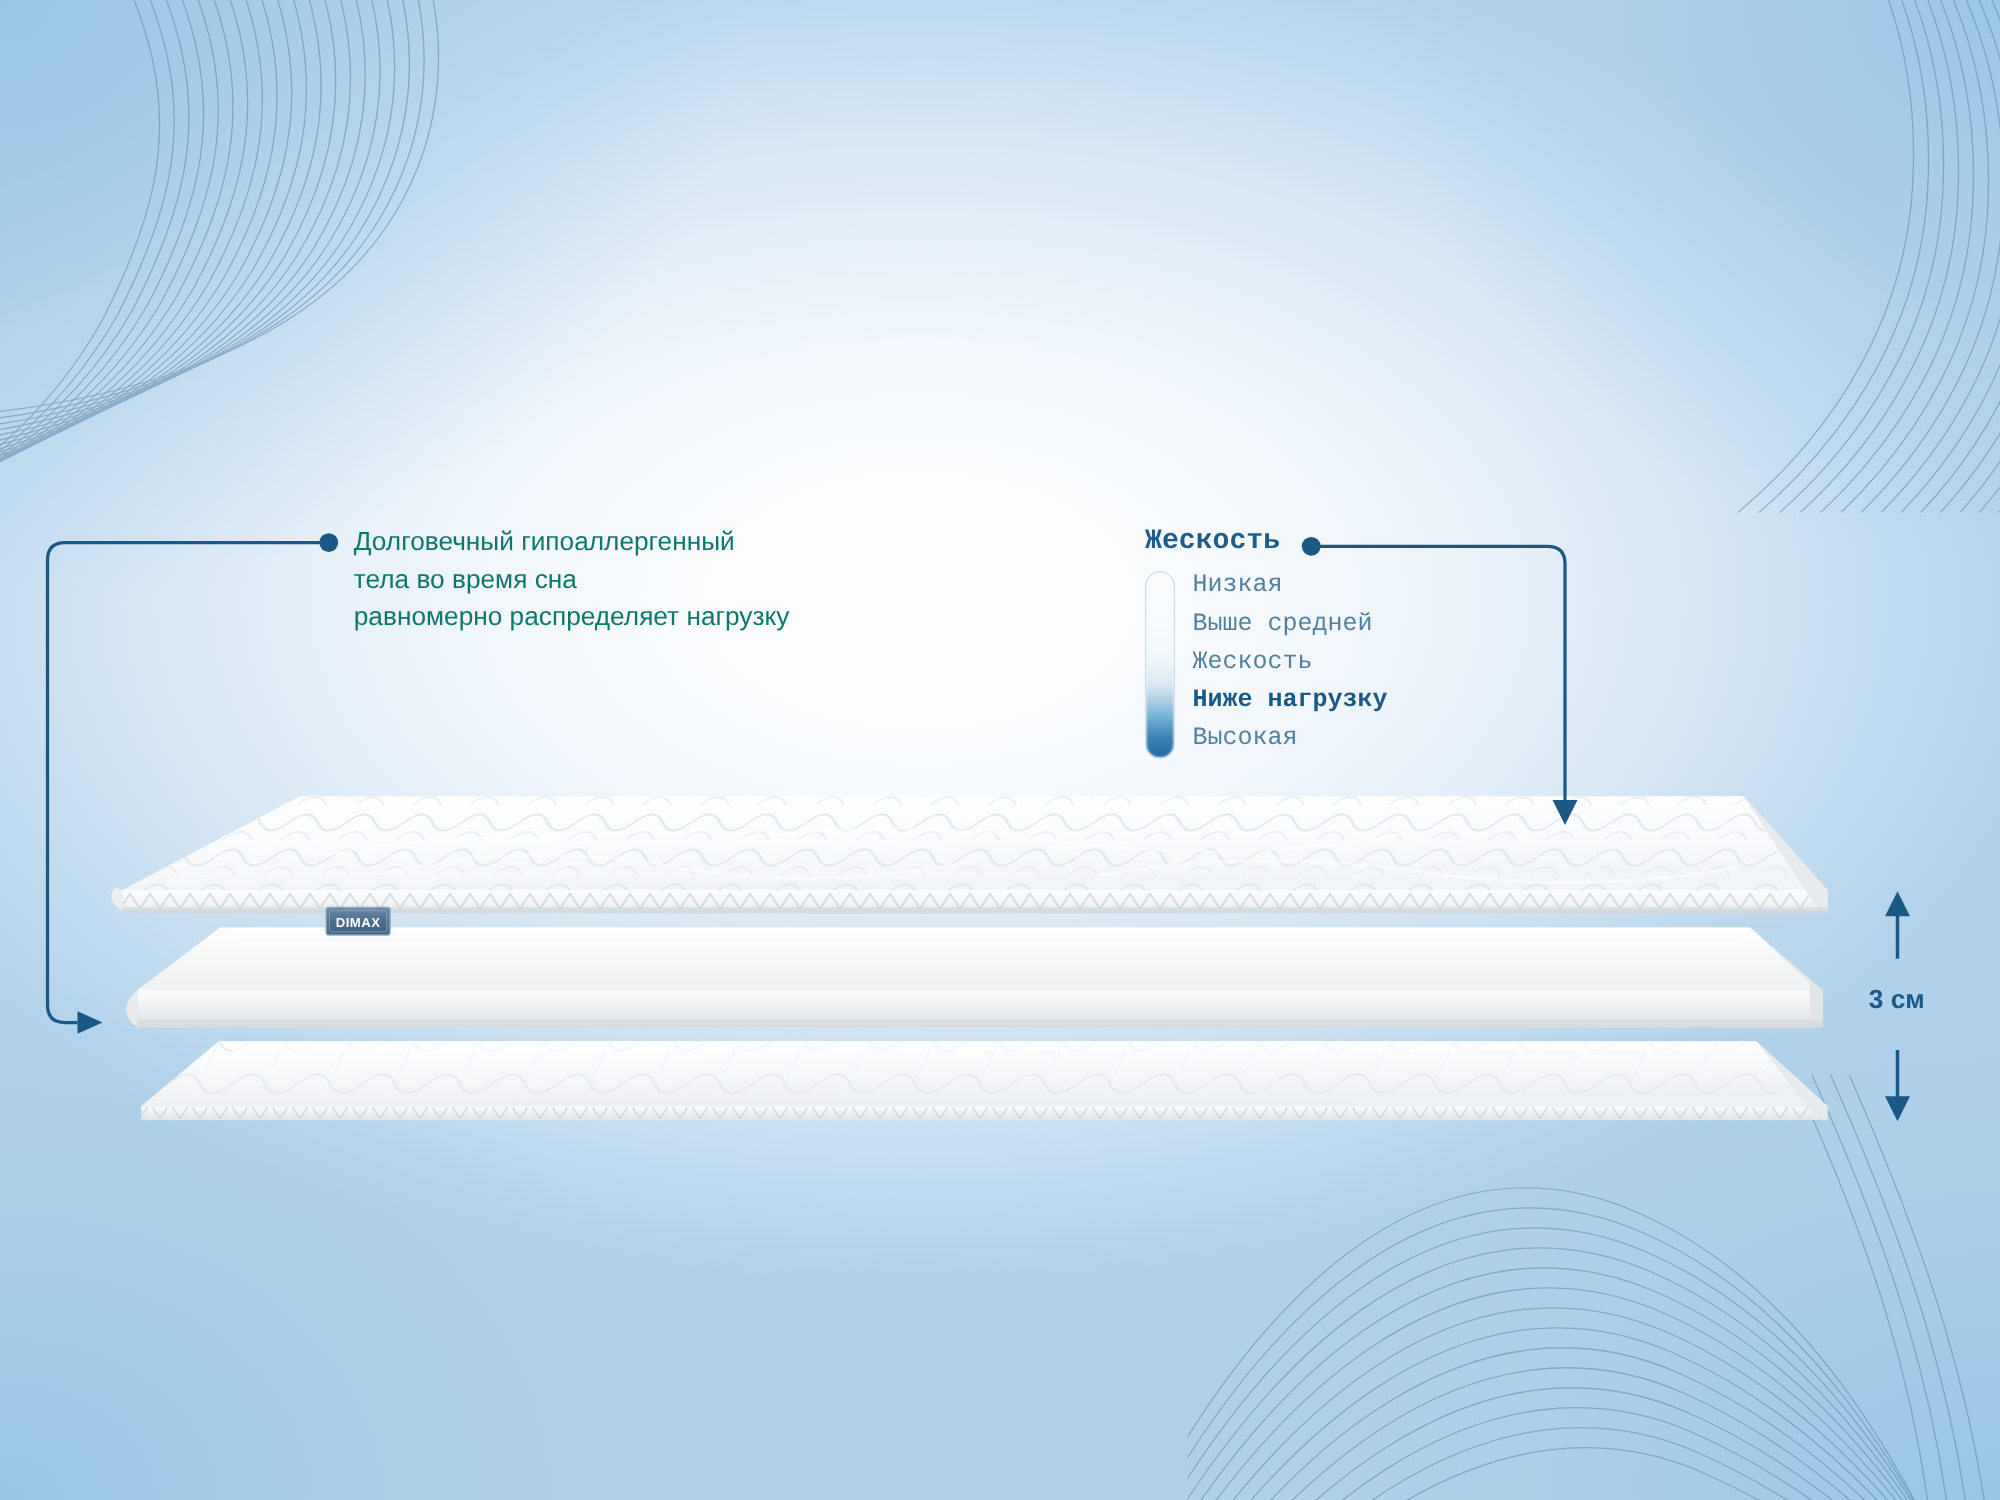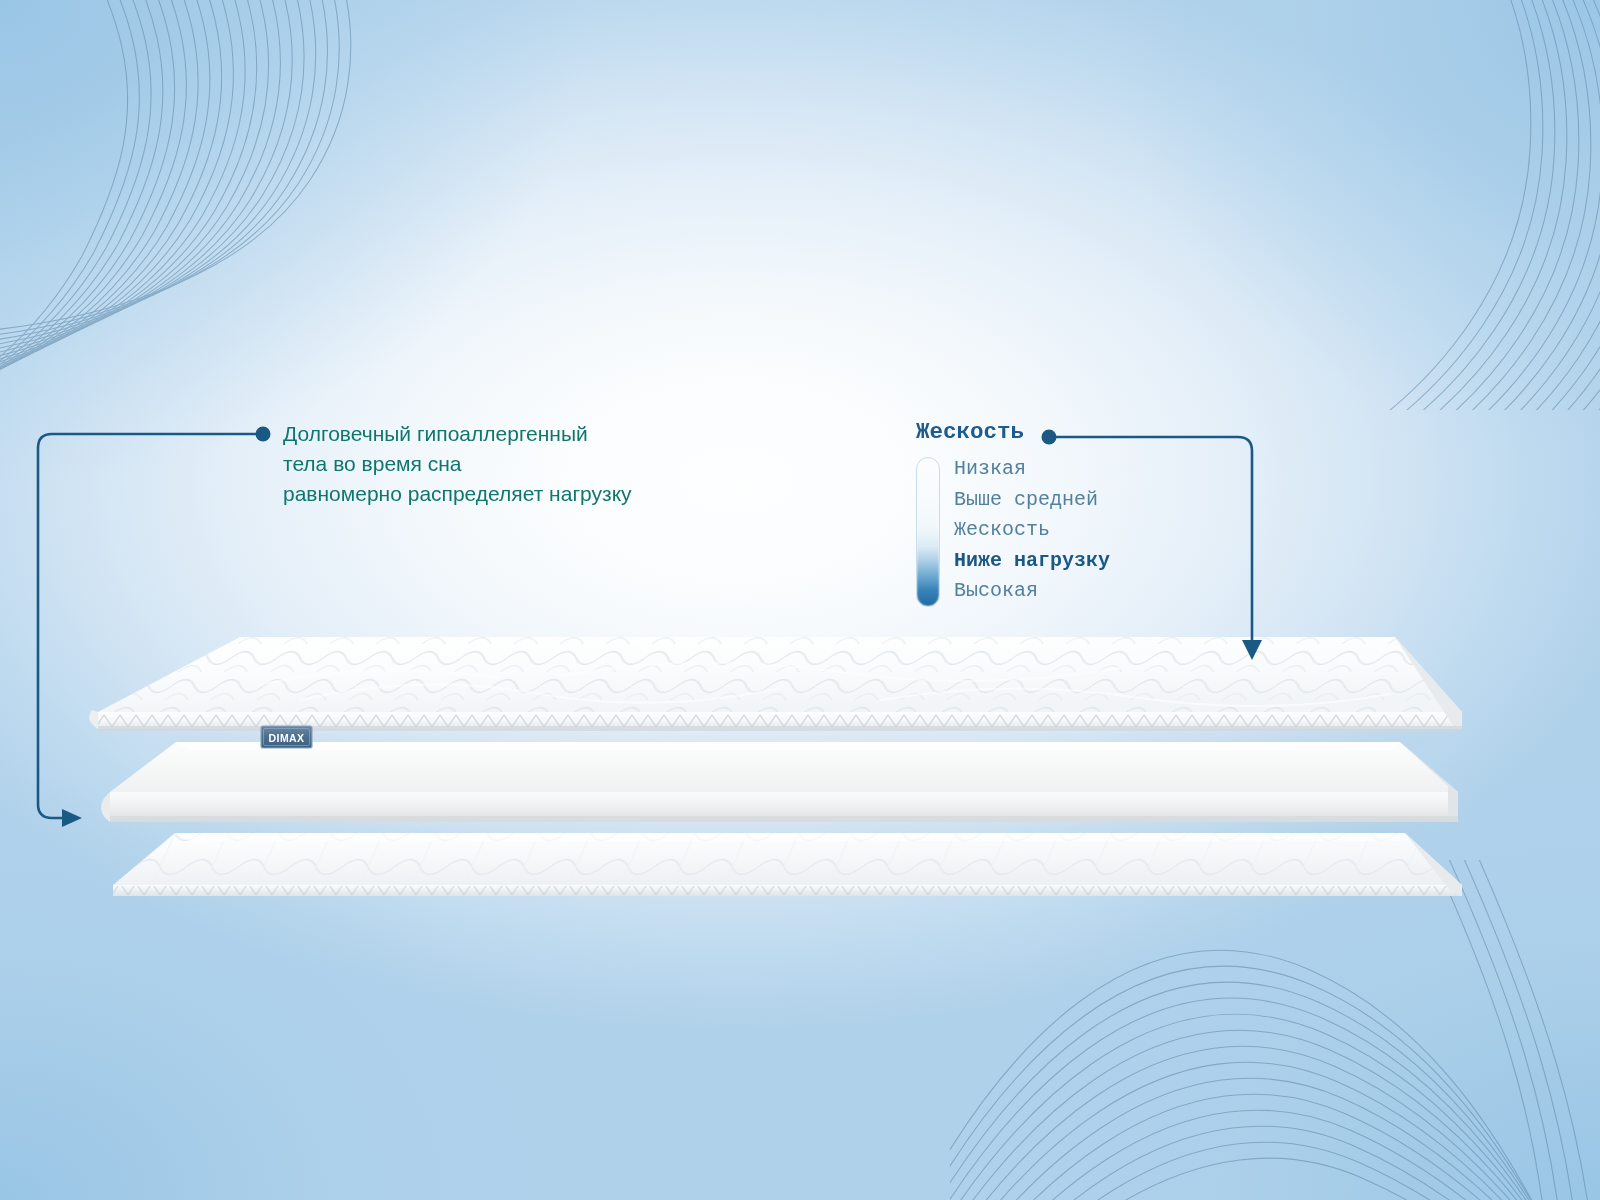--- a/index.html
+++ b/index.html
@@ -319,14 +319,29 @@
       <ul class="firm-list">
         <li>Низкая</li>
         <li>Выше средней</li>
         <li>Жескость</li>
         <li class="active">Ниже нагрузку</li>
         <li>Высокая</li>
       </ul>
     </div>
   </div>
 
+  <div class="thickness">
+    <svg width="105" height="200" viewBox="0 0 105 200">
+
+      <g>
+        <line x1="23" y1="62" x2="23" y2="20" stroke="#1b5985" stroke-width="2.8"></line>
+        <polygon points="23,8 33,28 13,28" fill="#1b5985"></polygon>
+      </g>
+
+      <g>
+        <line x1="23" y1="135" x2="23" y2="180" stroke="#1b5985" stroke-width="2.8"></line>
+        <polygon points="23,192 33,172 13,172" fill="#1b5985"></polygon>
+      </g>
+    </svg>
+    <div class="thick-label">3 см</div>
+  </div>
 
 </div>
 
 </body></html>

